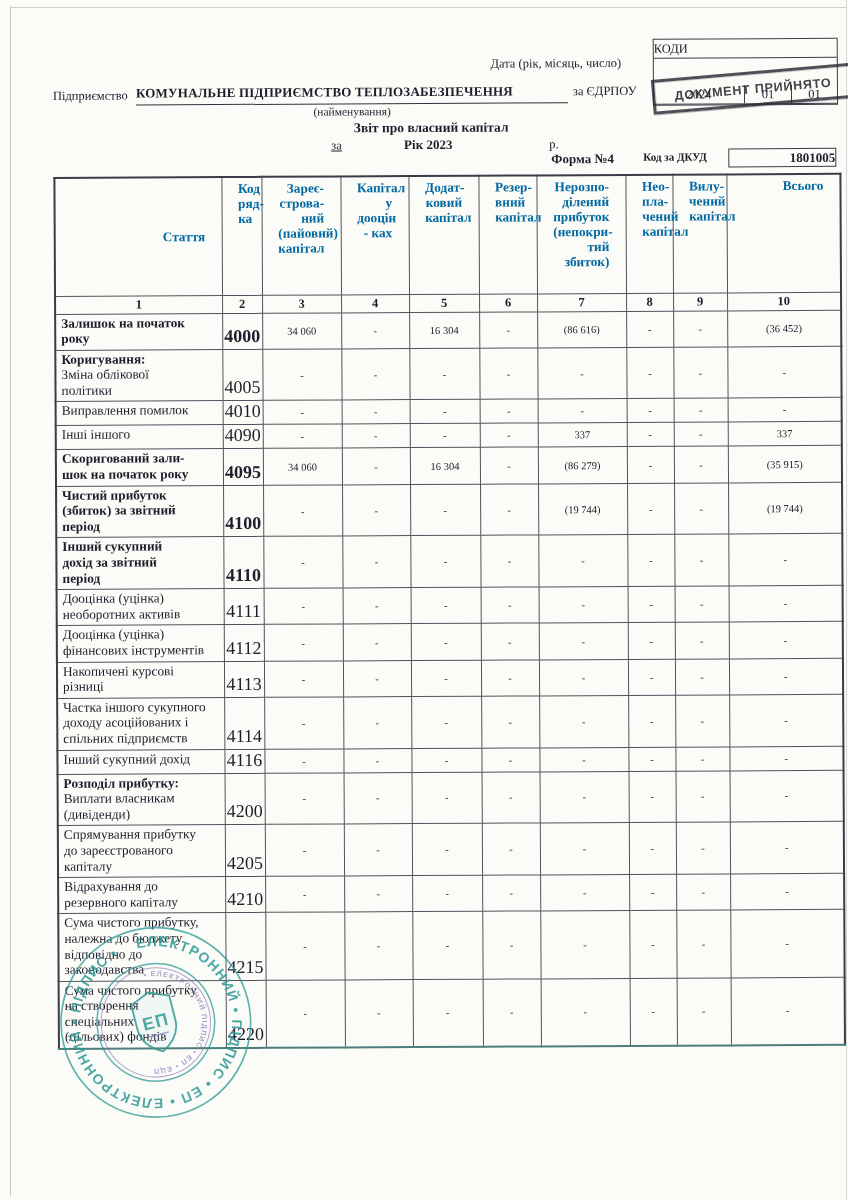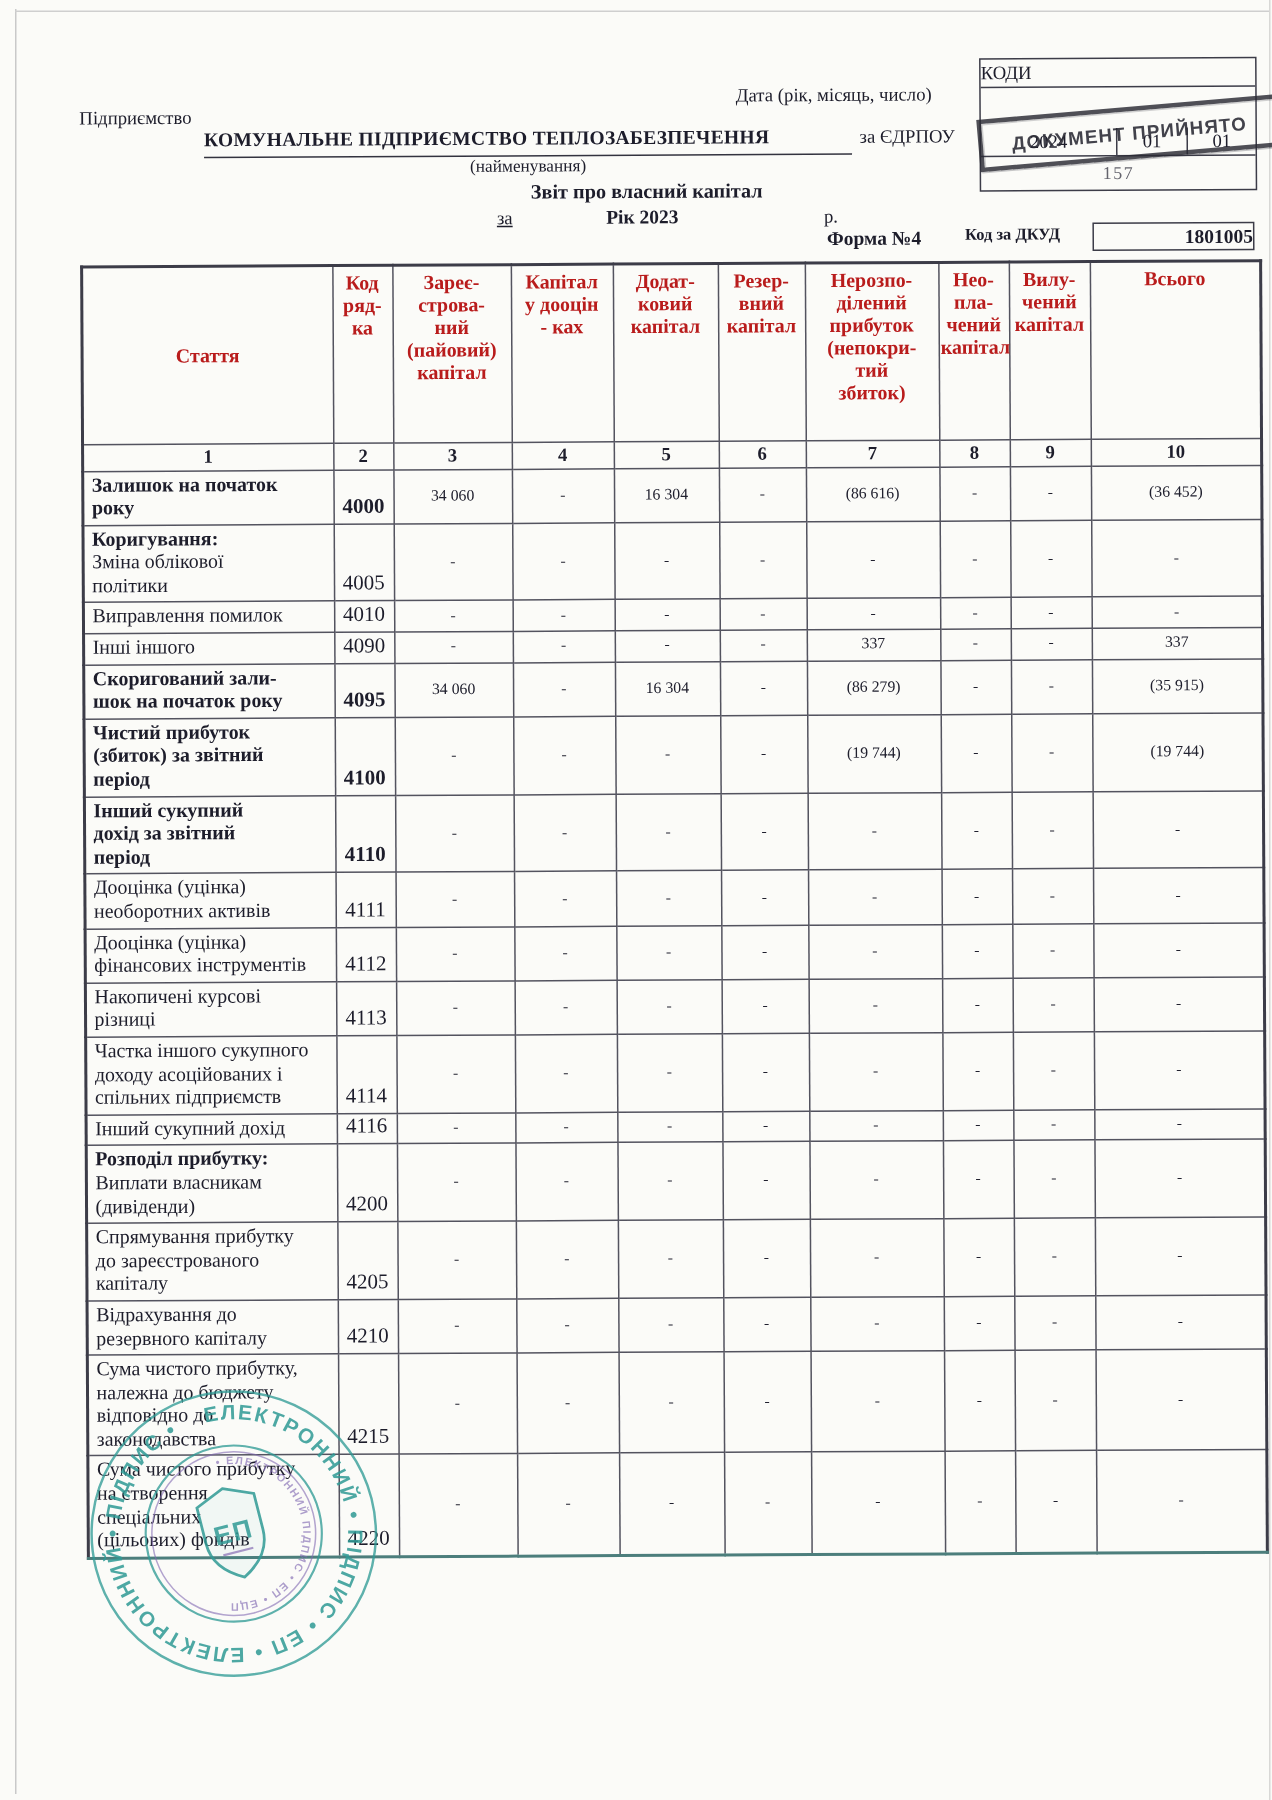--- a/index.html
+++ b/index.html
@@ -6,21 +6,21 @@
   body{
     width:848px;height:1200px;position:relative;overflow:hidden;
     background:#fbfbf8;
     font-family:"Liberation Serif","DejaVu Serif",serif;
     color:#1d1d2b;
   }
   .scan-edge-left{position:absolute;left:10px;top:6px;width:1px;height:1190px;background:#c9c9c9;}
   .scan-edge-top{position:absolute;left:10px;top:7px;width:836px;height:1px;background:#cfcfcf;}
   .scan-edge-right{position:absolute;right:1px;top:0;width:1px;height:1200px;background:#d8d8d6;}
   .doc{position:absolute;inset:0;transform:rotate(-0.3deg);transform-origin:50% 40%;}
-  .enterprise-label{position:absolute;left:55px;top:70px;font-size:12.5px;}
+  .enterprise-label{position:absolute;left:55px;top:87px;font-size:12.5px;}
   .enterprise-name{
     position:absolute;left:138px;top:84px;width:432px;
     font-size:13px;font-weight:bold;letter-spacing:.2px;
     border-bottom:1.5px solid #33333f;padding-bottom:3px;
   }
   .name-caption{position:absolute;left:138px;top:105px;width:432px;text-align:center;font-size:11.5px;}
   .date-label{position:absolute;left:470px;top:57px;width:176px;text-align:center;font-size:12.5px;}
   .edrpou-label{position:absolute;left:575px;top:85px;font-size:12.5px;}
   .report-title{position:absolute;left:40px;top:120px;width:786px;text-align:center;font-size:13.5px;font-weight:bold;}
   .period-za{position:absolute;left:333px;top:138px;font-size:12.5px;text-decoration:underline;}
@@ -59,34 +59,34 @@
   .equity-table{
     position:absolute;left:55px;top:175px;
     border-collapse:collapse;table-layout:fixed;width:786px;
     border:2px solid #3c3c48;
     border-bottom:2.5px solid #4c7e7c;
   }
   .equity-table th,.equity-table td{border:1px solid #53535f;}
   .equity-table thead tr.head-row{height:118px;}
   .equity-table th{
     font-size:13.3px;font-weight:bold;line-height:15px;
-    white-space:pre-line;vertical-align:top;padding:3px 1px 2px;
-    text-align:center;color:#b91c1c;
+    white-space:pre-line;vertical-align:top;padding:3px 16px 2px;
+    text-align:right;color:#0369a1;
   }
   .equity-table th.th-stattya{vertical-align:middle;}
   .equity-table tr.num-row td{
     height:17px;padding:0;text-align:center;
     font-size:12.5px;font-weight:bold;line-height:16px;
   }
   .equity-table td.c-label{
     font-size:13.3px;line-height:15.6px;white-space:pre-line;
     vertical-align:top;padding:1px 2px 3px 5px;text-align:left;
   }
   .equity-table td.c-code{
-    font-size:14px;text-align:center;vertical-align:bottom;padding:0 0 2px;
+    font-size:18px;text-align:center;vertical-align:bottom;padding:0 0 2px;
   }
   .equity-table td.c-code.bold{font-weight:bold;}
   .equity-table td.c-val{
     font-size:10.5px;text-align:center;vertical-align:middle;padding:1px;
     color:#20202e;
   }
 
   
   .seal{position:absolute;left:50px;top:918px;width:206px;height:206px;opacity:.85;transform:rotate(-14deg);pointer-events:none;}
 </style>
@@ -112,21 +112,20 @@
   <span class="dkud-label">Код за ДКУД</span>
   <div class="dkud-box">1801005</div>
 
   <div class="codes">
     <div class="codes-title">КОДИ</div>
     <div class="codes-row">
       <div class="codes-cell c1">2024</div>
       <div class="codes-cell c2">01</div>
       <div class="codes-cell c3">01</div>
     </div>
-    <div class="codes-edrpou">157</div>
   </div>
 
   <div class="accepted-stamp">ДОКУМЕНТ ПРИЙНЯТО</div>
 
   <table class="equity-table">
     <colgroup>
       <col style="width:167px">
         <col style="width:40px">
         <col style="width:79px">
         <col style="width:68px">

